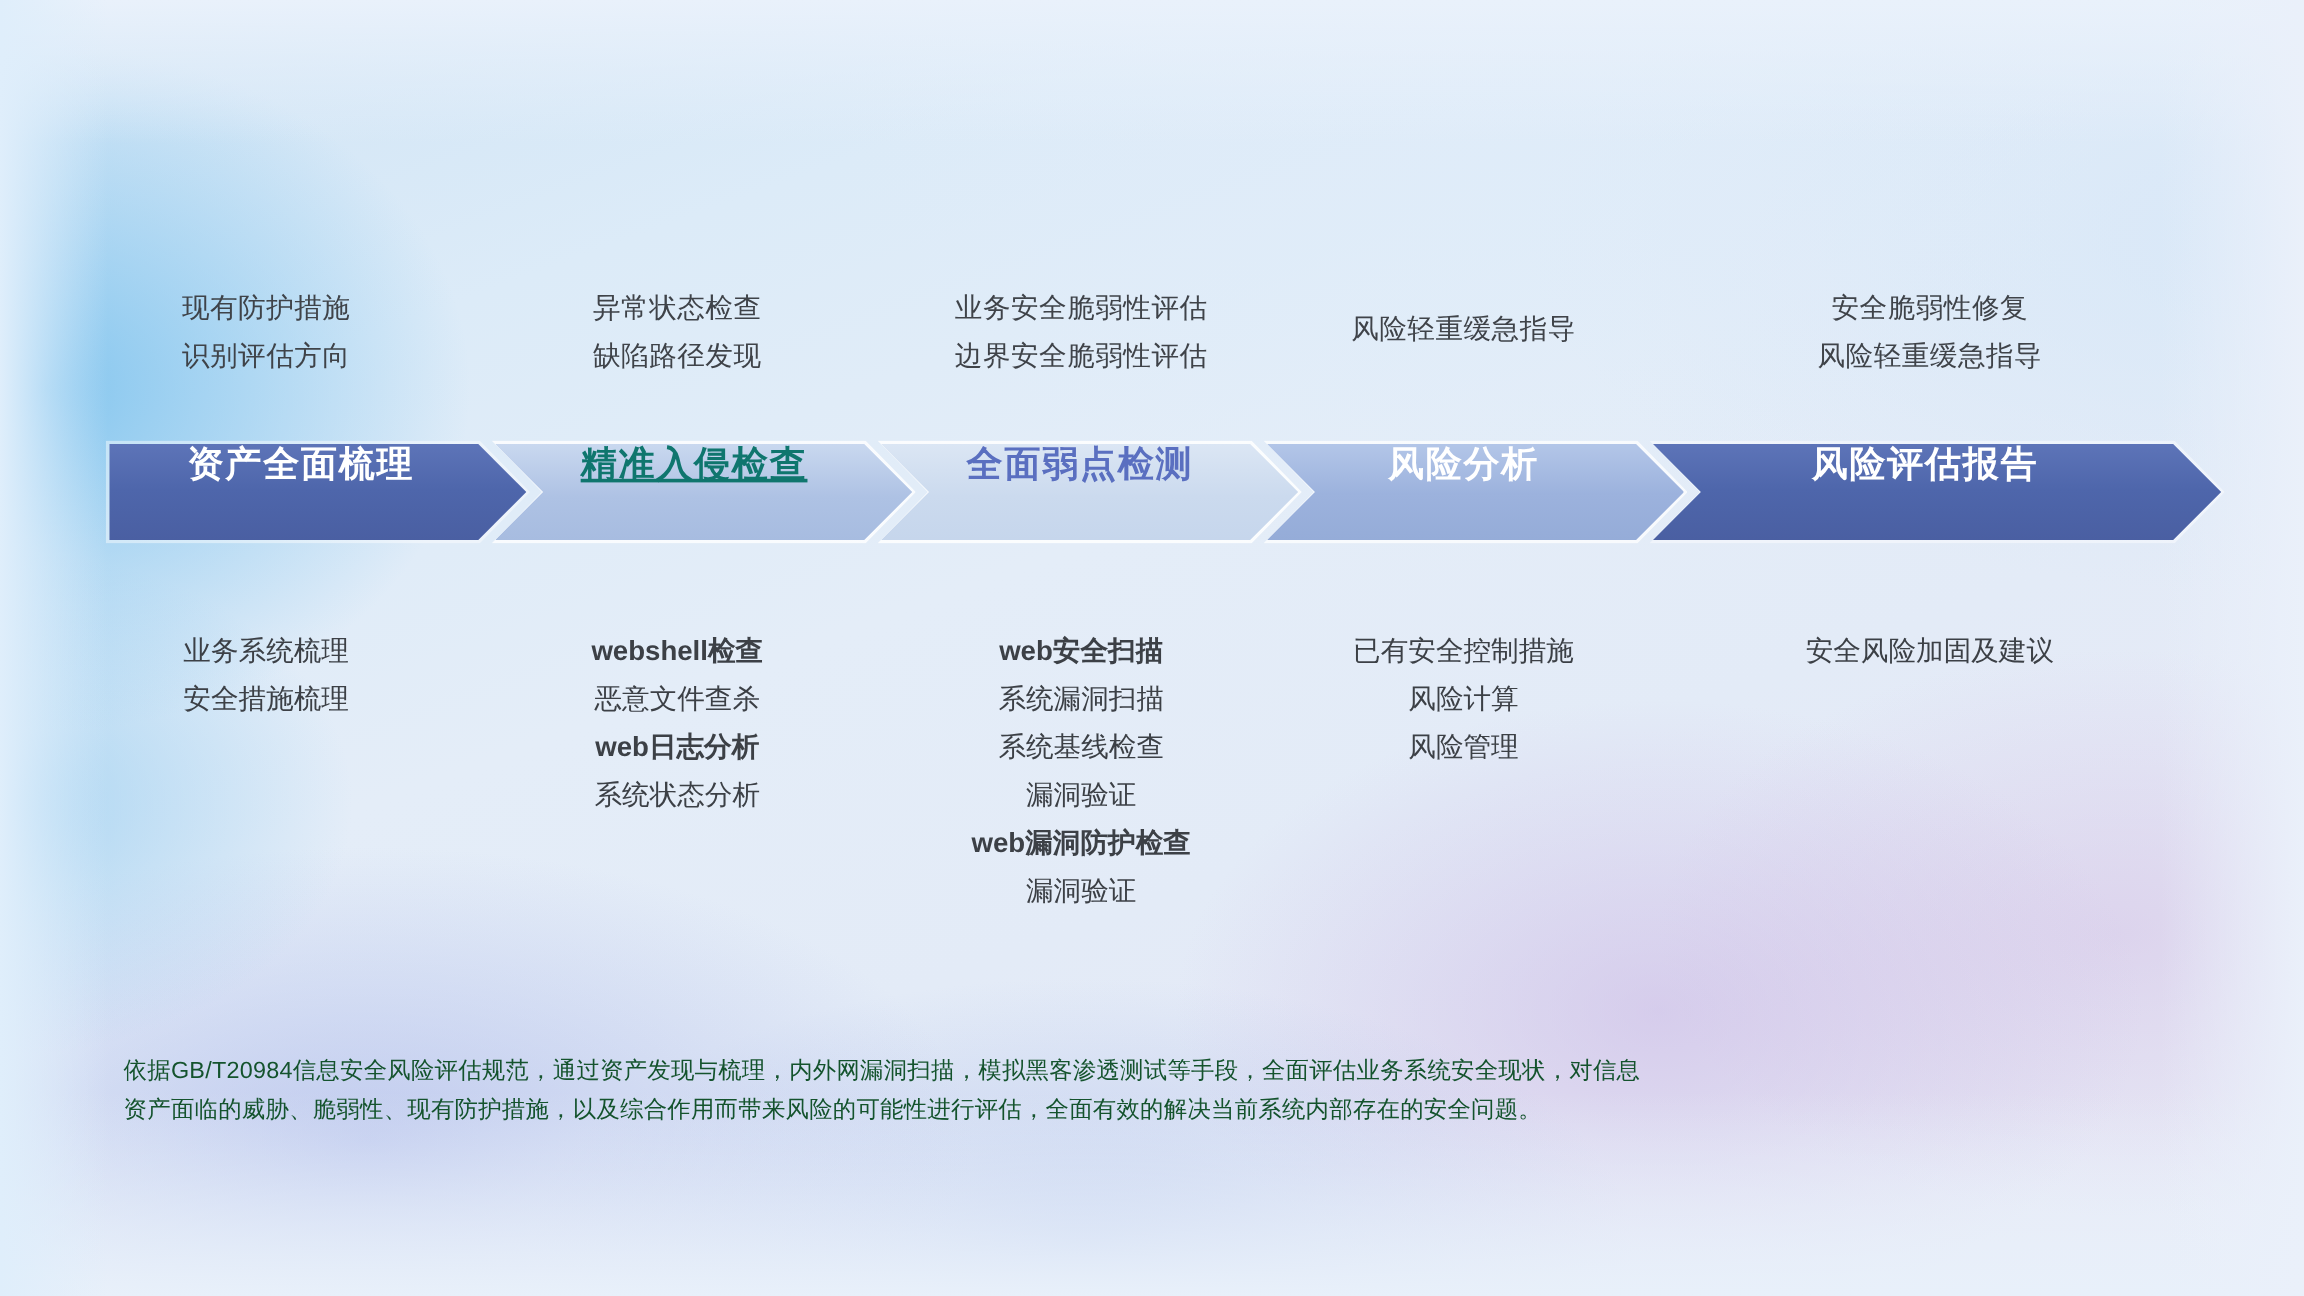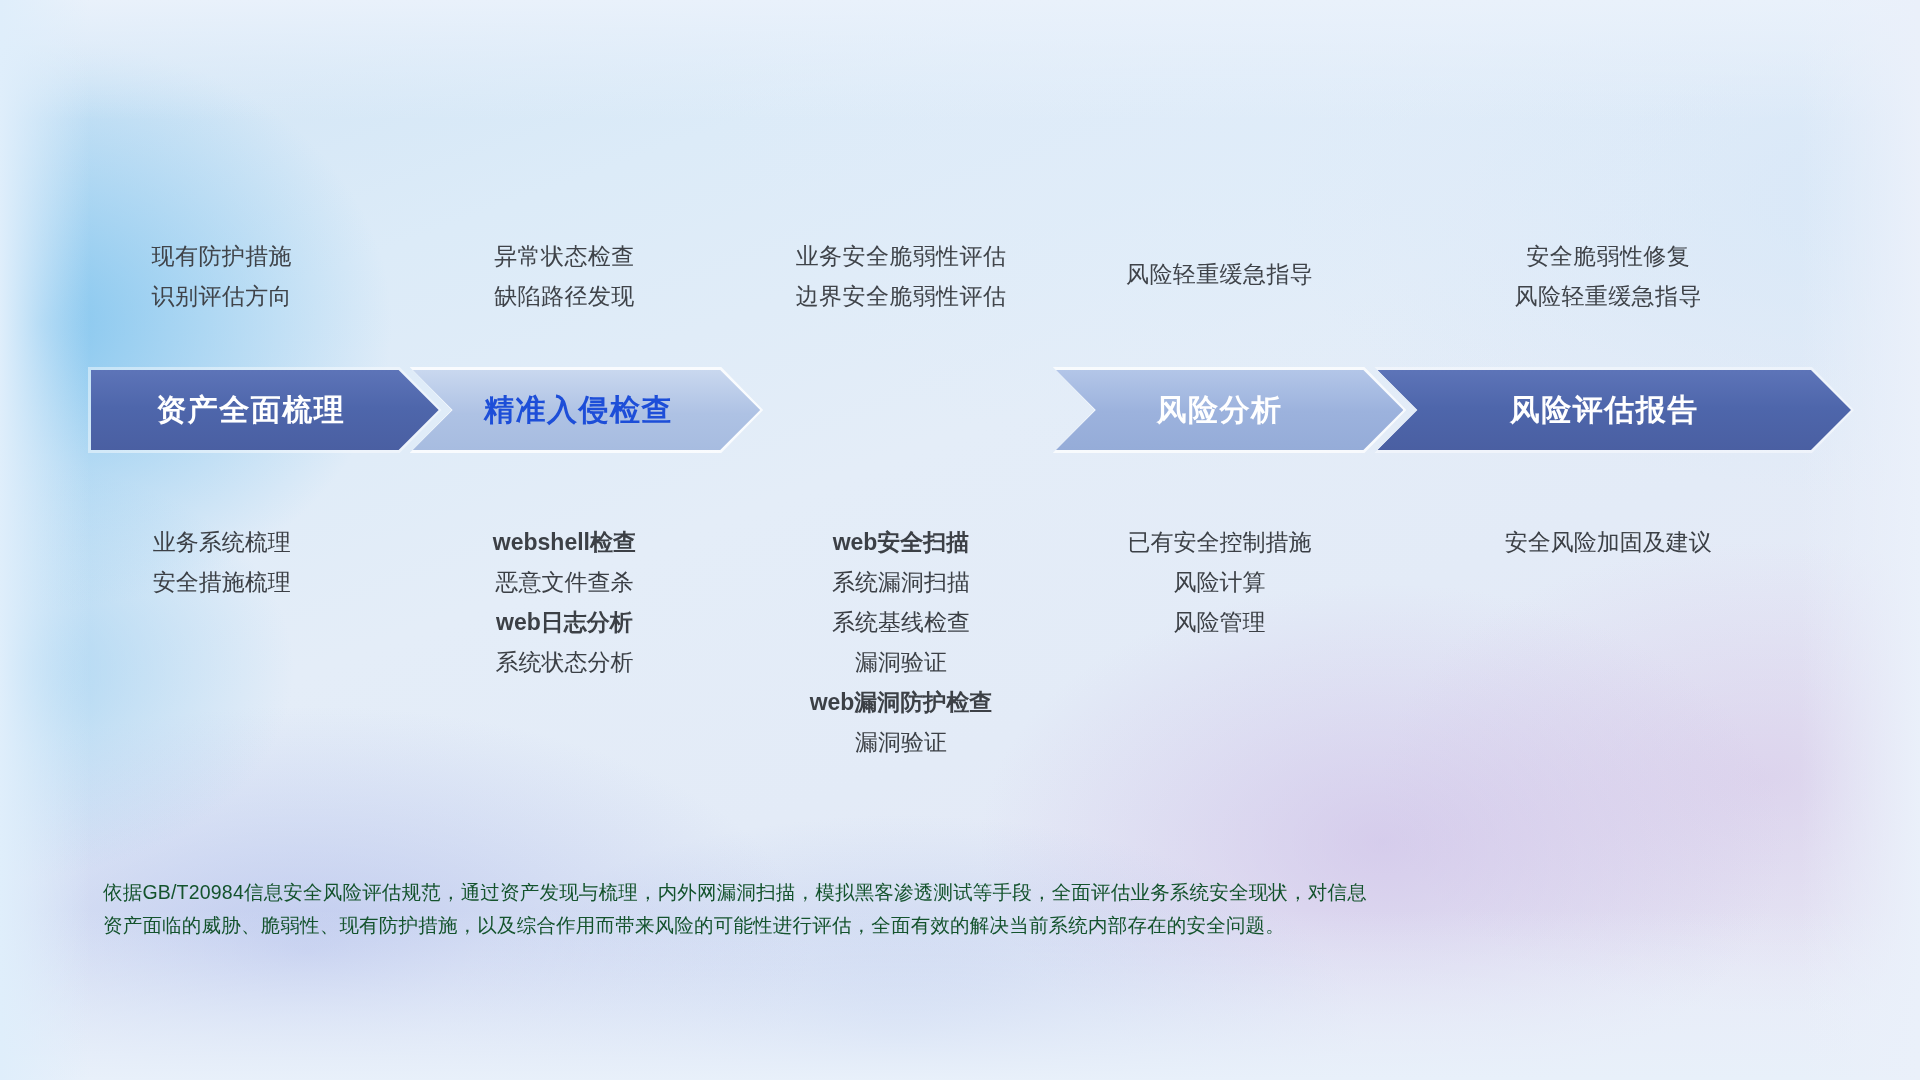--- a/index.html
+++ b/index.html
@@ -72,21 +72,21 @@
     left: 88px;
     top: 367px;
     width: 1766px;
     height: 86px;
   }
   .chev {
     position: absolute;
     top: 0;
     height: 86px;
     display: flex;
-    align-items: center;
+    align-items: flex-start;
     justify-content: center;
   }
   .chev .shape {
     position: absolute; inset: 0;
   }
   .chev .label {
     position: relative;
     font-size: 30px;
     font-weight: bold;
     letter-spacing: 1.5px;
@@ -162,21 +162,27 @@
       <div class="chev c1" style="left: 0px; width: 353.6px;">
         <div class="shape" style="clip-path: polygon(0px 0px, 311.6px 0px, 353.6px 50%, 311.6px 100%, 0px 100%, 0px 50%); background: rgba(255, 255, 255, 0.45);">
           <div style="position: absolute; inset: 3px; clip-path: polygon(0px 0px, 307.6px 0px, 347.6px 50%, 307.6px 100%, 0px 100%, 0px 50%); background: linear-gradient(rgb(93, 116, 184) 0%, rgb(78, 102, 171) 48%, rgb(74, 95, 162) 100%);"></div>
         </div>
         <span class="label" style="color: rgb(255, 255, 255);">资产全面梳理</span>
       </div>
       <div class="chev c2" style="left: 321.6px; width: 353.6px;">
         <div class="shape" style="clip-path: polygon(0px 0px, 311.6px 0px, 353.6px 50%, 311.6px 100%, 0px 100%, 42px 50%); background: rgba(255, 255, 255, 0.8);">
           <div style="position: absolute; inset: 3px; clip-path: polygon(0px 0px, 307.6px 0px, 347.6px 50%, 307.6px 100%, 0px 100%, 40px 50%); background: linear-gradient(rgb(201, 216, 239) 0%, rgb(174, 194, 228) 55%, rgb(167, 188, 224) 100%);"></div>
         </div>
-        <span class="label" style="color: #1d4ed8;">精准入侵检查</span>
+        <span class="label" style="color: #0f766e; text-decoration: underline;">精准入侵检查</span>
+      </div>
+      <div class="chev c3" style="left: 643.2px; width: 353.6px;">
+        <div class="shape" style="clip-path: polygon(0px 0px, 311.6px 0px, 353.6px 50%, 311.6px 100%, 0px 100%, 42px 50%); background: rgba(255, 255, 255, 0.85);">
+          <div style="position: absolute; inset: 3px; clip-path: polygon(0px 0px, 307.6px 0px, 347.6px 50%, 307.6px 100%, 0px 100%, 40px 50%); background: linear-gradient(rgb(219, 230, 244) 0%, rgb(203, 218, 238) 55%, rgb(198, 214, 236) 100%);"></div>
+        </div>
+        <span class="label" style="color: rgb(90, 111, 192);">全面弱点检测</span>
       </div>
       <div class="chev c4" style="left: 964.8px; width: 353.6px;">
         <div class="shape" style="clip-path: polygon(0px 0px, 311.6px 0px, 353.6px 50%, 311.6px 100%, 0px 100%, 42px 50%); background: rgba(255, 255, 255, 0.75);">
           <div style="position: absolute; inset: 3px; clip-path: polygon(0px 0px, 307.6px 0px, 347.6px 50%, 307.6px 100%, 0px 100%, 40px 50%); background: linear-gradient(rgb(179, 198, 232) 0%, rgb(156, 178, 221) 52%, rgb(149, 172, 216) 100%);"></div>
         </div>
         <span class="label" style="color: rgb(255, 255, 255);">风险分析</span>
       </div>
       <div class="chev c5" style="left: 1286.4px; width: 479.6px;">
         <div class="shape" style="clip-path: polygon(0px 0px, 437.6px 0px, 479.6px 50%, 437.6px 100%, 0px 100%, 42px 50%); background: rgba(255, 255, 255, 0.45);">
           <div style="position: absolute; inset: 3px; clip-path: polygon(0px 0px, 433.6px 0px, 473.6px 50%, 433.6px 100%, 0px 100%, 40px 50%); background: linear-gradient(rgb(93, 116, 184) 0%, rgb(78, 102, 171) 48%, rgb(74, 95, 162) 100%);"></div>

